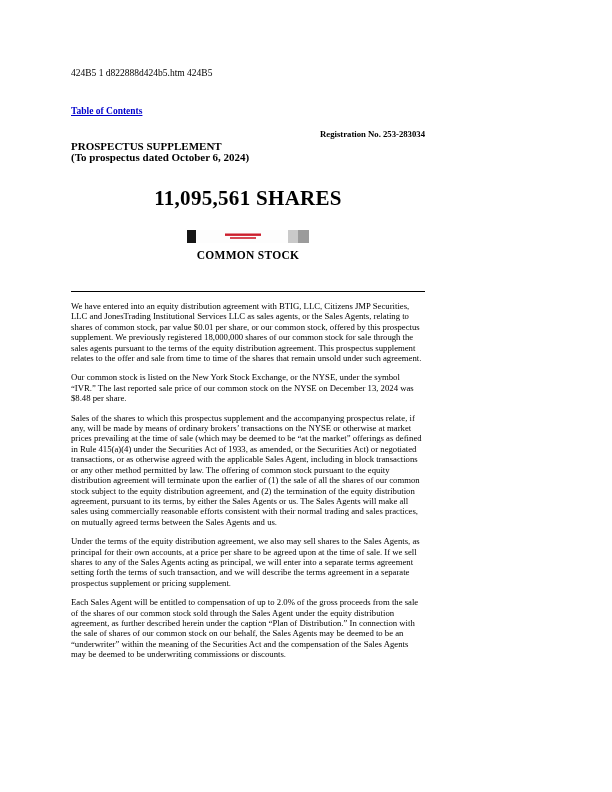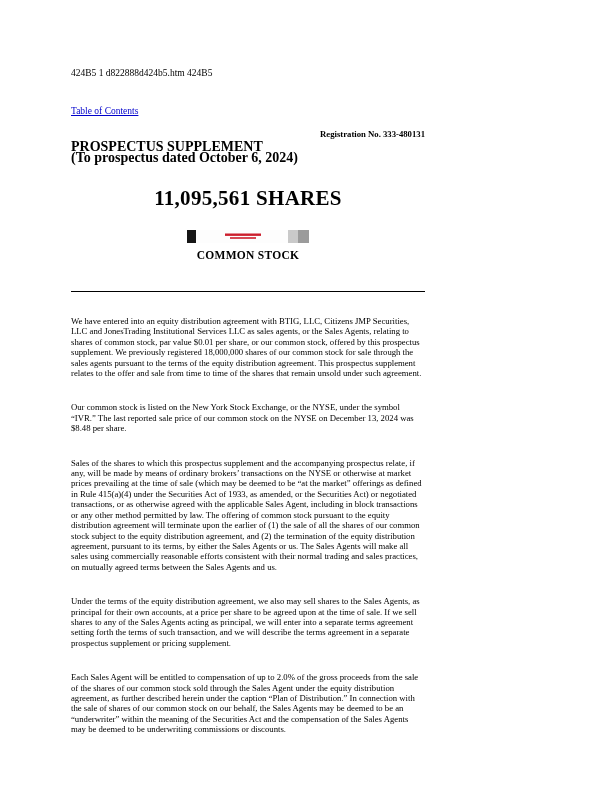--- a/index.html
+++ b/index.html
@@ -20,37 +20,37 @@
     overflow: hidden;
   }
   .edgar-line {
     font-size: 9.5px;
     line-height: 11px;
     margin-bottom: 21px;
   }
   .toc-link {
     display: inline-block;
     font-size: 9.5px;
-    font-weight: normal;
+    font-weight: bold;
     color: #0000cc;
     text-decoration: underline;
     cursor: pointer;
     margin-bottom: 13px;
     text-align: center;
   }
   .filing-right {
     text-align: right;
     font-weight: bold;
     font-size: 8.7px;
     line-height: 11px;
   }
   .prospectus-left {
     text-align: left;
     font-weight: bold;
-    font-size: 14px;
+    font-size: 11px;
     line-height: 11px;
     margin-top: 1px;
   }
   .shares-title {
     text-align: center;
     font-size: 21px;
     font-weight: bold;
     letter-spacing: 0.3px;
     margin-top: 23px;
   }
@@ -67,37 +67,37 @@
     margin-top: 6px;
   }
   .divider {
     border: none;
     border-top: 1.6px solid #000000;
     margin-top: 30px;
   }
   .body-text p {
     font-size: 8.7px;
     line-height: 10.4px;
-    margin-top: 24px;
+    margin-top: 9px;
     text-align: left;
   }
   .body-text p.first {
   }
 </style>
 </head>
 <body>
 
 <div class="page">
 
   <div class="edgar-line">424B5 1 d822888d424b5.htm 424B5</div>
 
   <a class="toc-link">Table of Contents</a>
 
   <div class="filing-right">
-    <div>Registration No. 333-480131</div>
+    <div>Registration No. 253-283034</div>
   </div>
 
   <div class="prospectus-left">
     <div>PROSPECTUS SUPPLEMENT</div>
     <div>(To prospectus dated October 6, 2024)</div>
   </div>
 
   <div class="shares-title">11,095,561 SHARES</div>
 
   <div class="logo-wrap">

